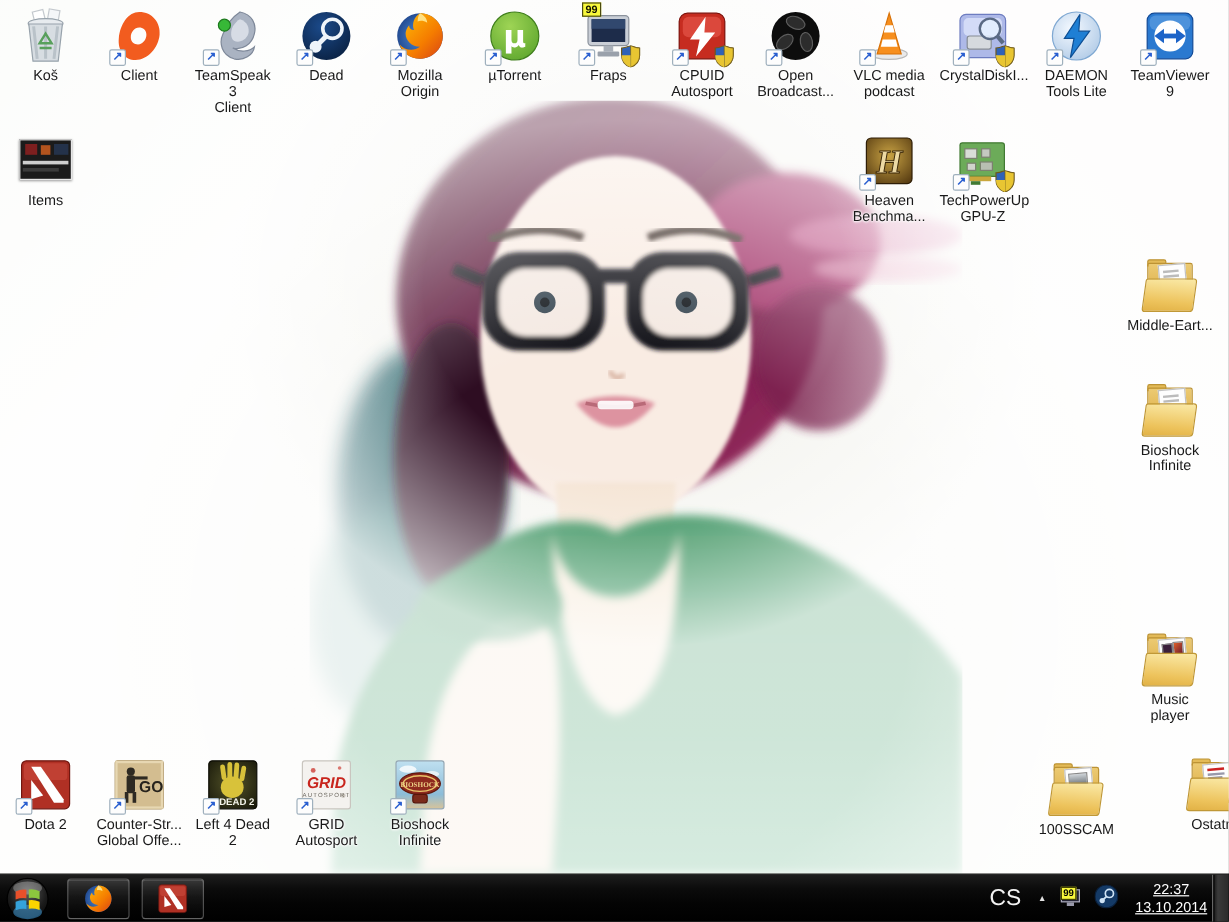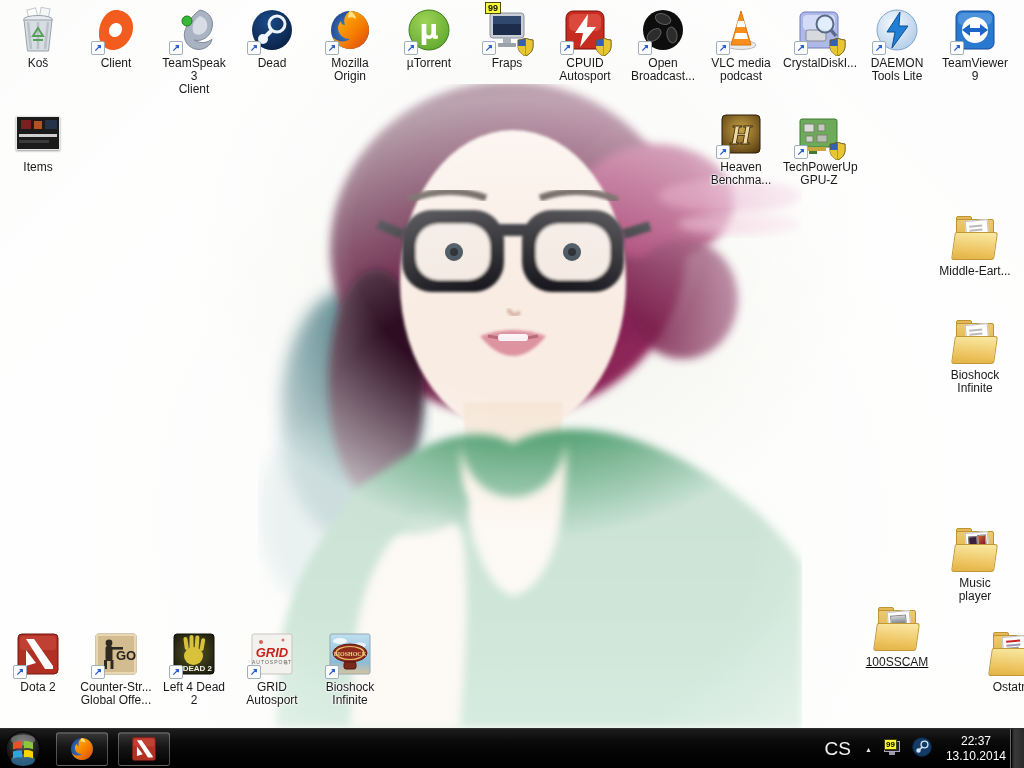--- a/index.html
+++ b/index.html
@@ -59,21 +59,21 @@
     background:linear-gradient(180deg, rgba(120,120,120,.35), rgba(40,40,40,.45) 45%, rgba(5,5,5,.6));
     box-shadow:inset 0 1px 0 rgba(255,255,255,.15);
     display:flex; align-items:center; justify-content:center; }
   .mini { width:28px; height:28px; position:relative; }
   .mini .art { transform:scale(.58); transform-origin:0 0; }
 
   #tray { position:absolute; right:18px; top:0; height:40px; display:flex;
     align-items:center; gap:10px; color:#fff; }
   #tray-language { font-size:19px; color:#f2f2f2; padding:0 2px; }
   #tray-expand { font-size:7px; color:#e5e5e5; padding:0 2px; }
-  #clock { text-align:center; font-size:12px; line-height:15px; color:#fff; padding-left:4px; }
+  #clock { text-align:center; font-size:12px; line-height:15px; color:#fff; padding-left:4px;text-decoration:underline; }
   #show-desktop { position:absolute; right:0; top:0; width:14px; height:40px;
     background:linear-gradient(90deg,#141414,#3a3a3a 30%,#2a2a2a);
     border-left:1px solid #666; box-shadow:inset 1px 0 0 #000; }
 
   .fraps-tray { position:relative; width:18px; height:16px; }
   .fraps-tray .scr { position:absolute; left:0; top:0; width:16px; height:11px;
     background:#223; border:1px solid #aab; }
   .fraps-tray .std { position:absolute; left:5px; top:11px; width:6px; height:3px; background:#99a; }
   .fraps-tray .b99 { position:absolute; left:0; top:-2px; background:#f8f83c; color:#000;
     font-size:8px; font-weight:bold; line-height:9px; padding:0 1px; border:1px solid #440; }
@@ -498,21 +498,21 @@
      <div style="position:absolute;left:11px;top:2px;width:9px;height:13px;background:linear-gradient(135deg,#e0622a,#5a1030);border:1px solid #888"></div>
               </div>
               <div class="f-front"></div>
             </div>
           </div>
           <div class="lbl">
             <div>Music</div>
             <div>player</div>
           </div>
         </div>
-        <div class="cell" style="left: 861px; top: 605px; text-decoration: underline;">
+        <div class="cell" style="left: 861px; top: 634px;">
           <div class="art">
             <div style="position:absolute;inset:0">
     <div class="f-tab"></div>
               <div class="f-back"></div>
     <div class="f-paper">
                 <div style="position:absolute;left:2px;top:3px;width:16px;height:11px;background:linear-gradient(180deg,#cfd4d8,#6b7278);border:1px solid #888"></div>
      <div style="position:absolute;left:4px;top:16px;width:13px;height:9px;background:#b9bec2;border:1px solid #999"></div>
               </div>
               <div class="f-front"></div>
             </div>

